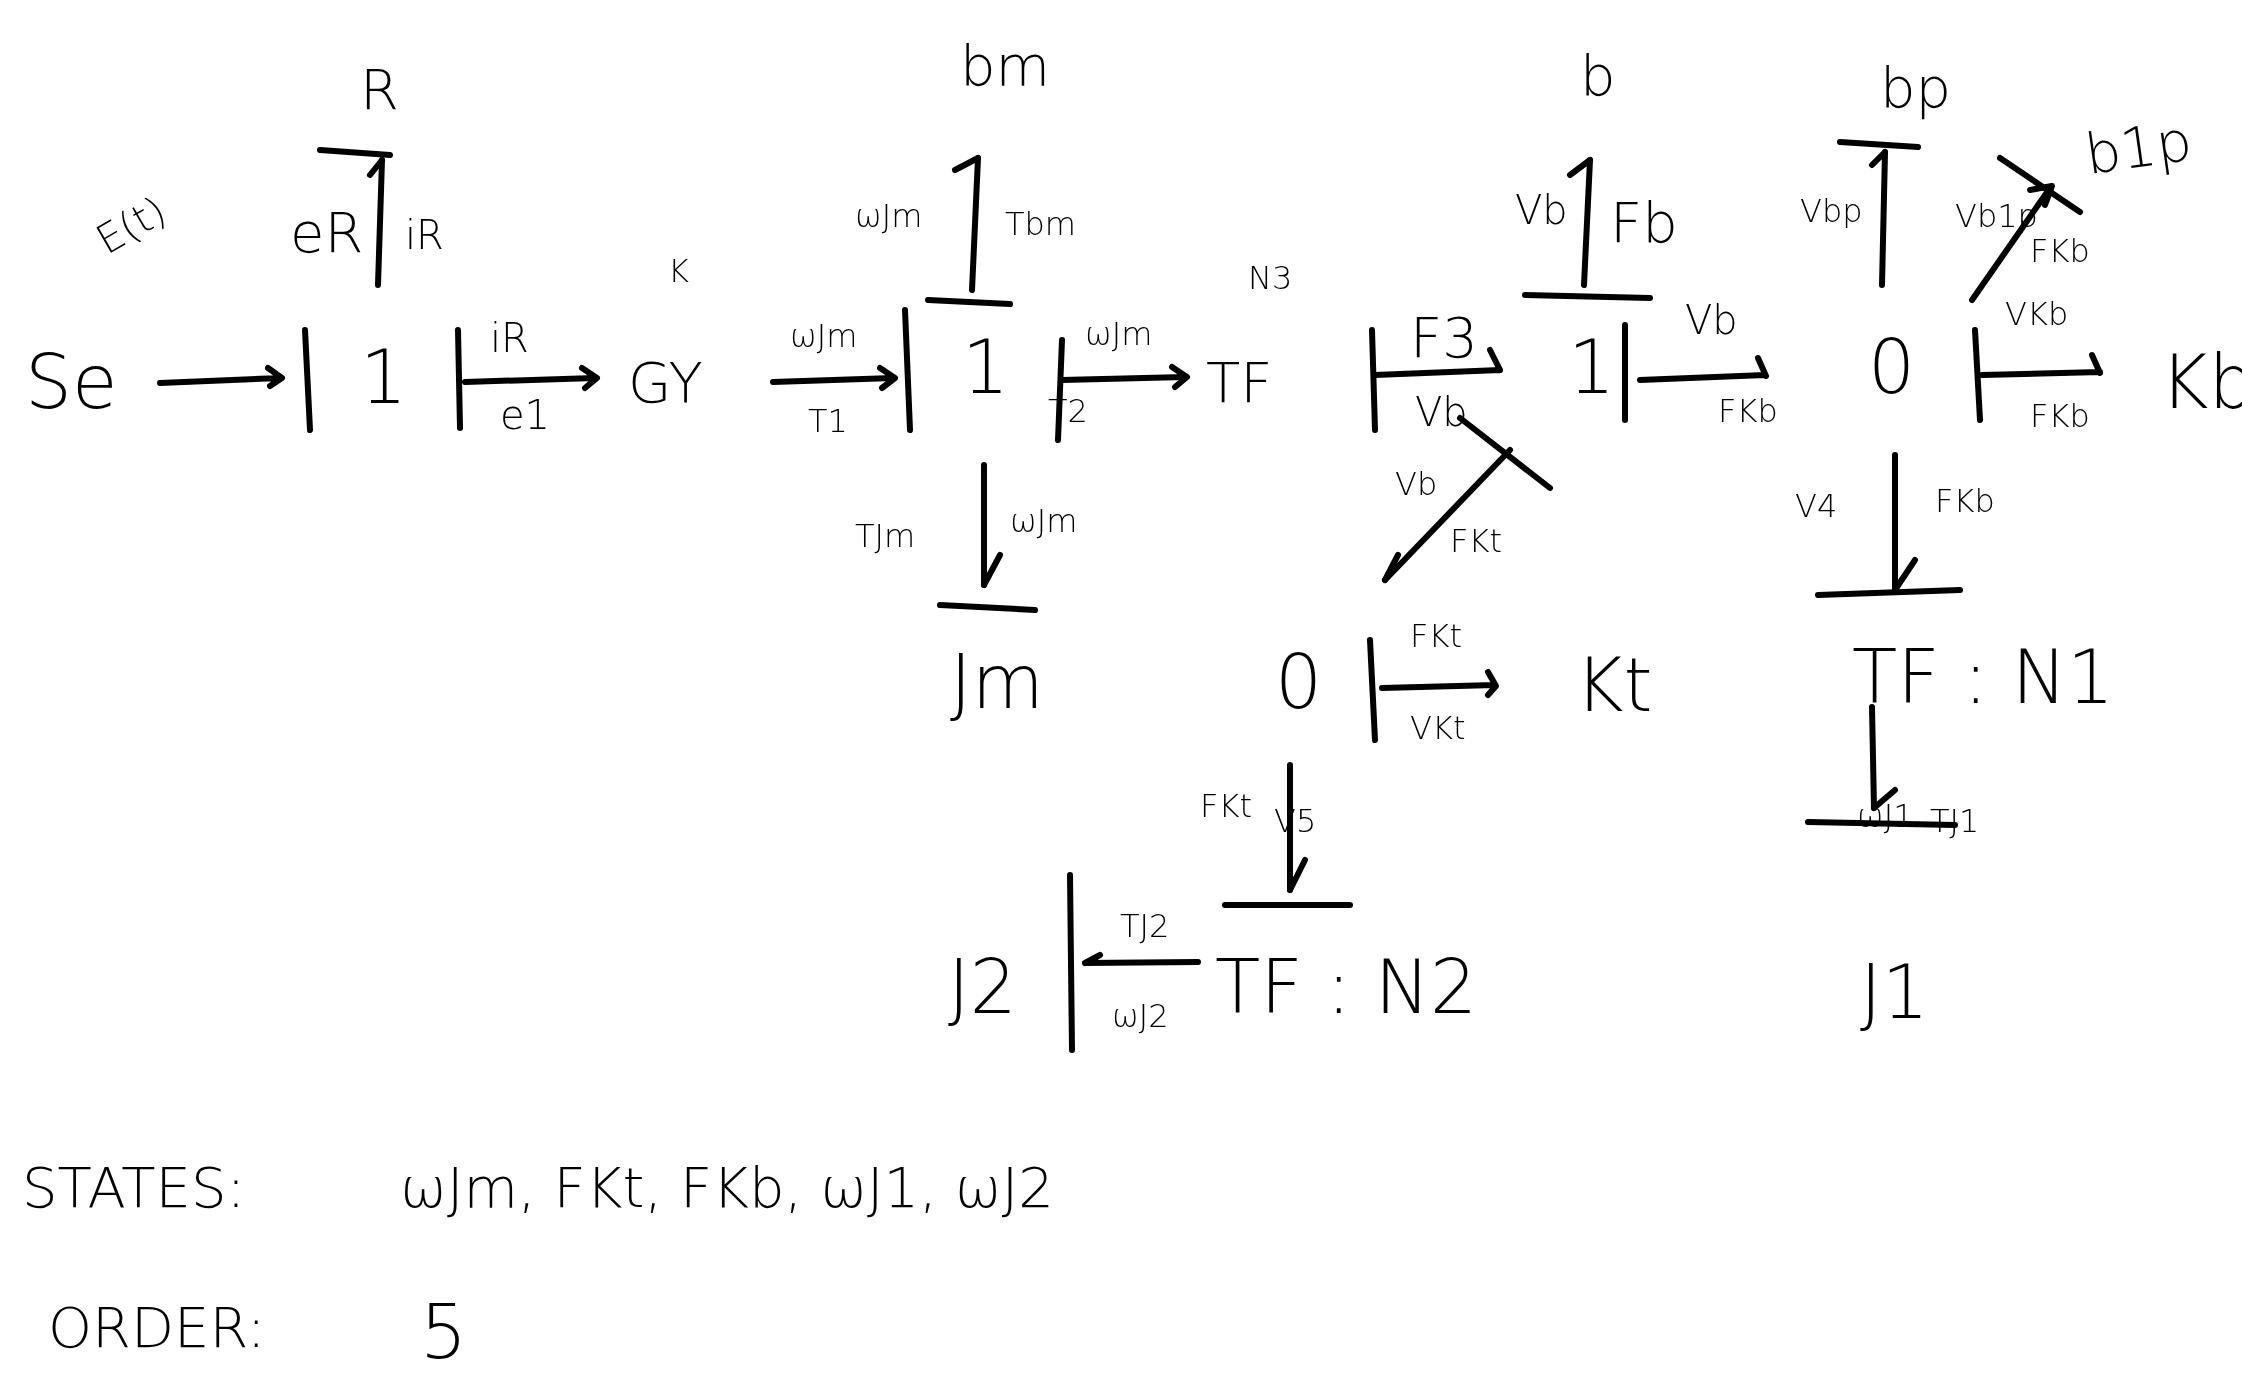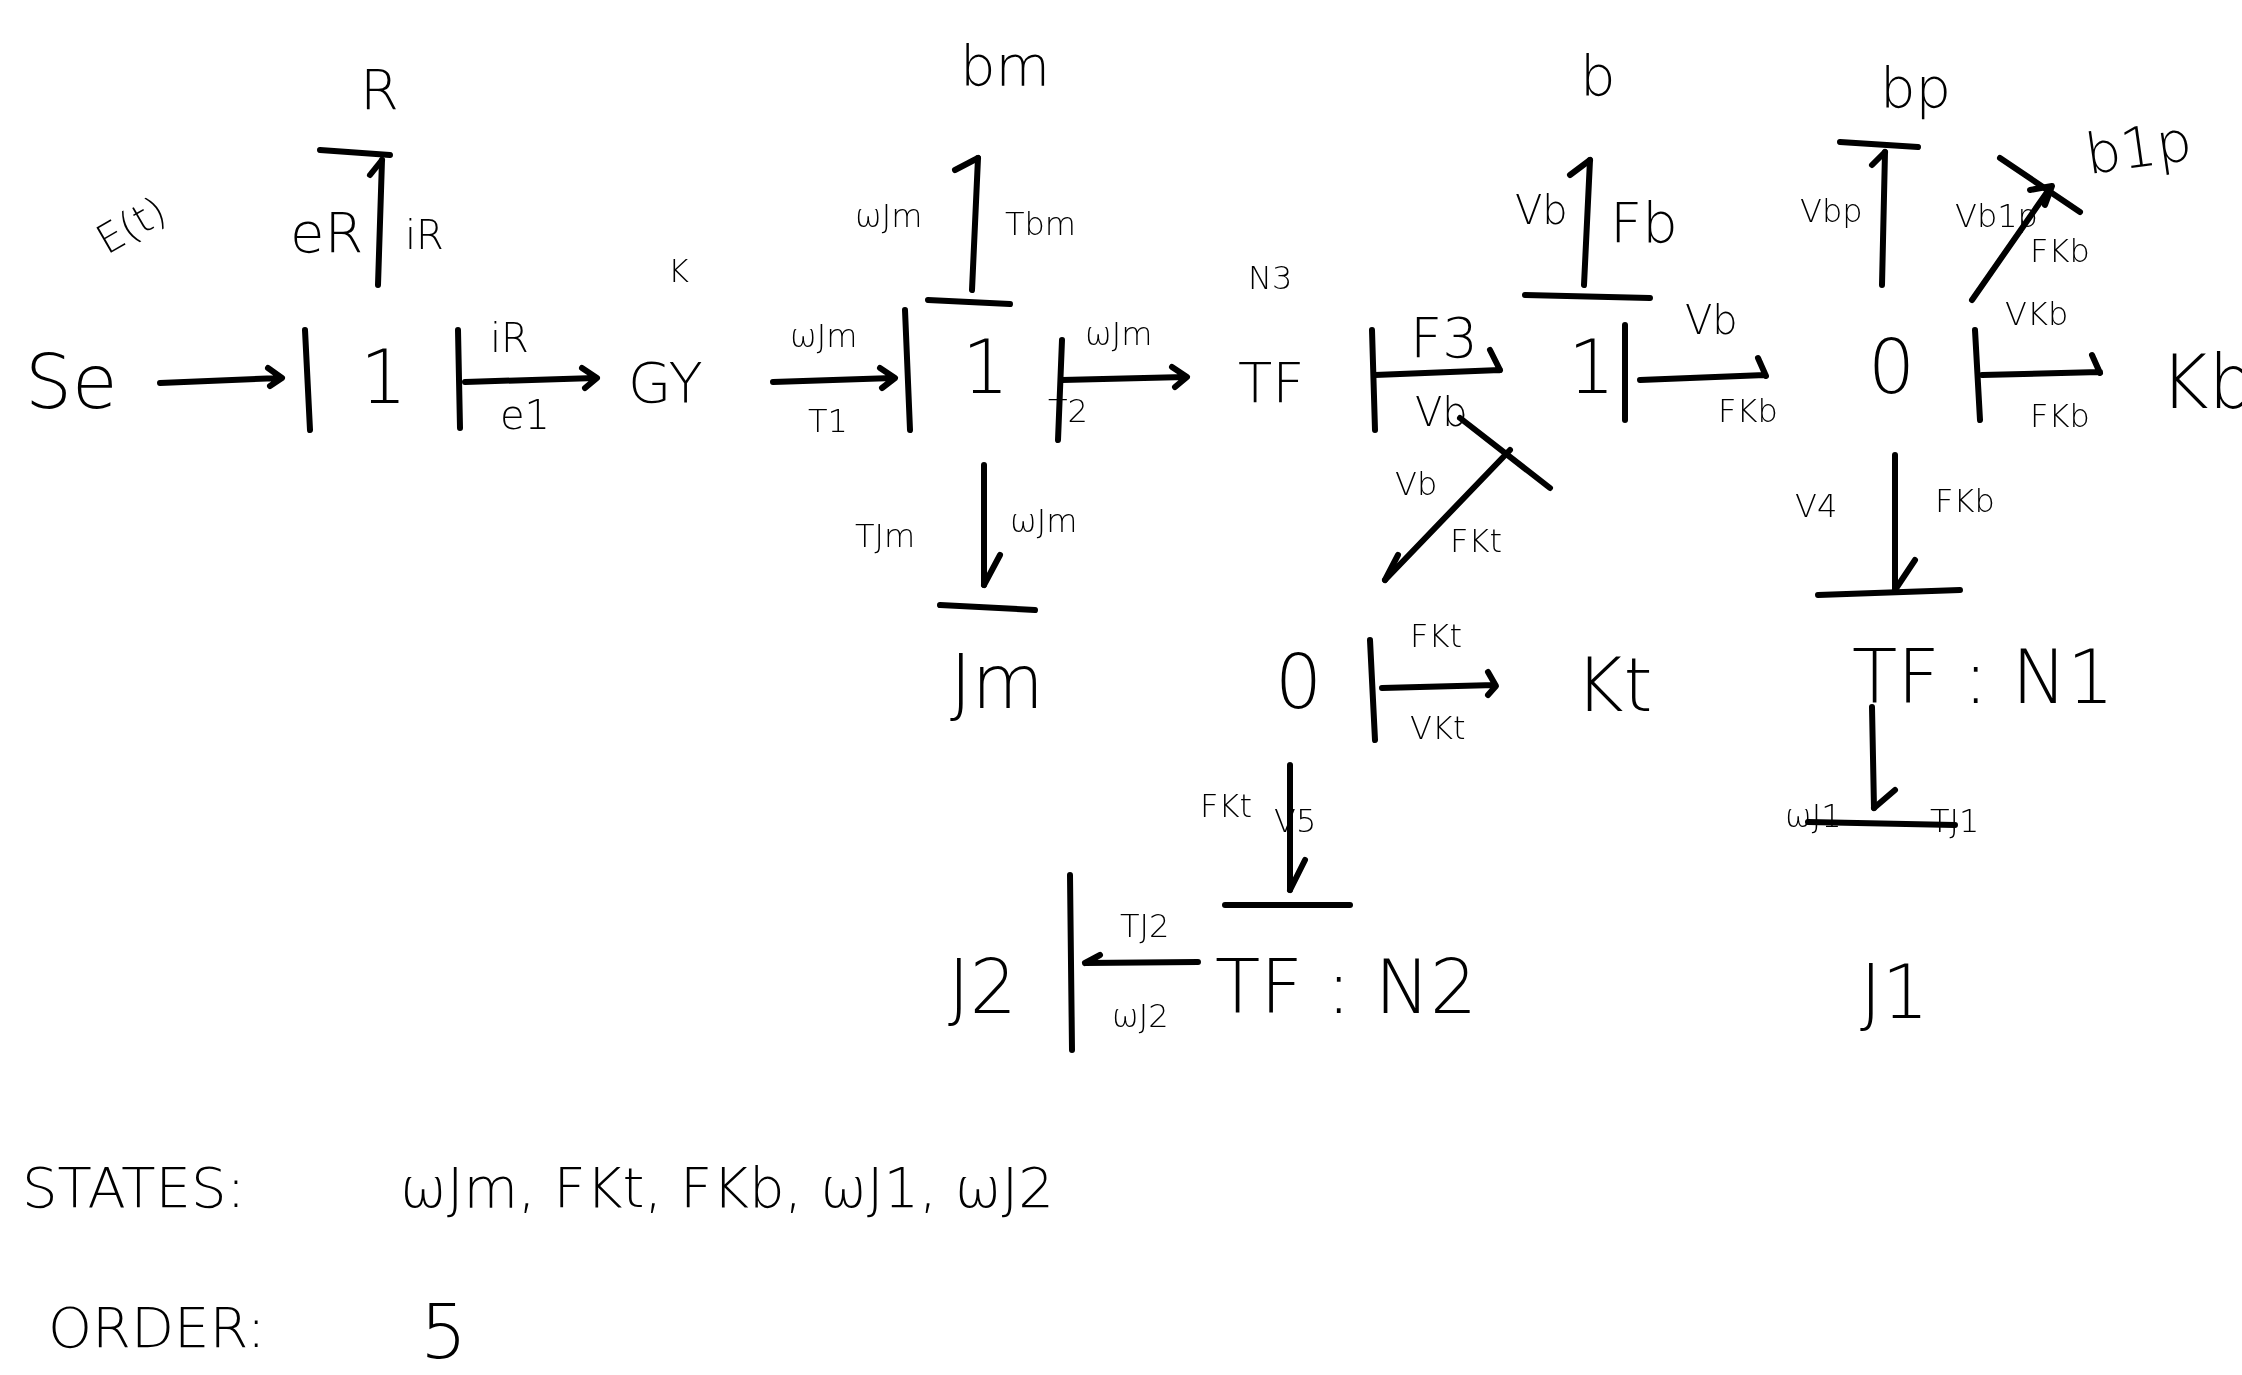--- a/index.html
+++ b/index.html
@@ -90,21 +90,21 @@
 <div class="t med hand" style="left:360px;top:62px">R</div>
 <div class="t sm hand" style="left:95px;top:205px;transform:rotate(-30deg)">E(t)</div>
 <div class="t big hand" style="left:25px;top:345px">Se</div>
 <div class="t big hand" style="left:360px;top:340px">1</div>
 <div class="t xs hand" style="left:668px;top:255px">K</div>
 <div class="t med hand" style="left:628px;top:355px">GY</div>
 <div class="t med hand" style="left:960px;top:38px">bm</div>
 <div class="t big hand" style="left:962px;top:330px">1</div>
 <div class="t big hand" style="left:950px;top:645px">Jm</div>
 <div class="t xs hand" style="left:1248px;top:262px">N3</div>
-<div class="t med hand" style="left:1238px;top:355px">TF</div>
+<div class="t med hand" style="left:1206px;top:355px">TF</div>
 <div class="t med hand" style="left:1580px;top:48px">b</div>
 <div class="t big hand" style="left:1568px;top:330px">1</div>
 <div class="t big hand" style="left:1275px;top:645px">0</div>
 <div class="t big hand" style="left:1575px;top:648px">Kt</div>
 <div class="t med hand" style="left:1880px;top:60px">bp</div>
 <div class="t med hand" style="left:2085px;top:120px;transform:rotate(-8deg)">b1p</div>
 <div class="t big hand" style="left:1868px;top:330px">0</div>
 <div class="t big hand" style="left:2160px;top:345px">Kb</div>
 <div class="t big hand" style="left:1852px;top:640px">TF : N1</div>
 <div class="t big hand" style="left:1860px;top:955px">J1</div>
@@ -137,19 +137,19 @@
 <div class="t xs hand" style="left:1112px;top:1000px">ωJ2</div>
 <div class="t sm hand" style="left:1685px;top:300px">Vb</div>
 <div class="t xs hand" style="left:1718px;top:395px">FKb</div>
 <div class="t xs hand" style="left:1800px;top:195px">Vbp</div>
 <div class="t xs hand" style="left:1955px;top:200px">Vb1p</div>
 <div class="t xs hand" style="left:2030px;top:235px">FKb</div>
 <div class="t xs hand" style="left:2005px;top:298px">VKb</div>
 <div class="t xs hand" style="left:2030px;top:400px">FKb</div>
 <div class="t xs hand" style="left:1795px;top:490px">V4</div>
 <div class="t xs hand" style="left:1935px;top:485px">FKb</div>
-<div class="t xs hand" style="left:1785px;top:800px">ωJ1</div>
+<div class="t xs hand" style="left:1857px;top:800px">ωJ1</div>
 <div class="t xs hand" style="left:1930px;top:805px">TJ1</div>
 
 <div class="t med hand" style="left:22px;top:1160px">STATES:</div>
 <div class="t med hand" style="left:400px;top:1160px">ωJm, FKt, FKb, ωJ1, ωJ2</div>
 <div class="t med hand" style="left:48px;top:1300px">ORDER:</div>
 <div class="t big hand" style="left:420px;top:1295px">5</div>
 
 </body></html>

